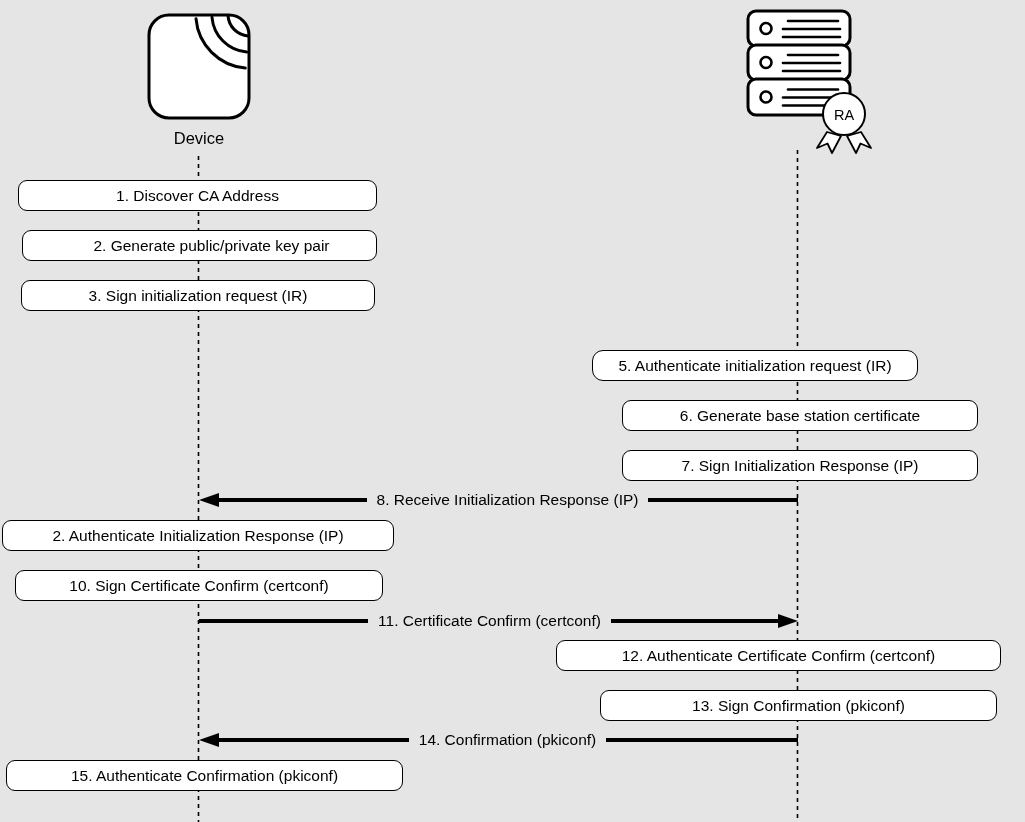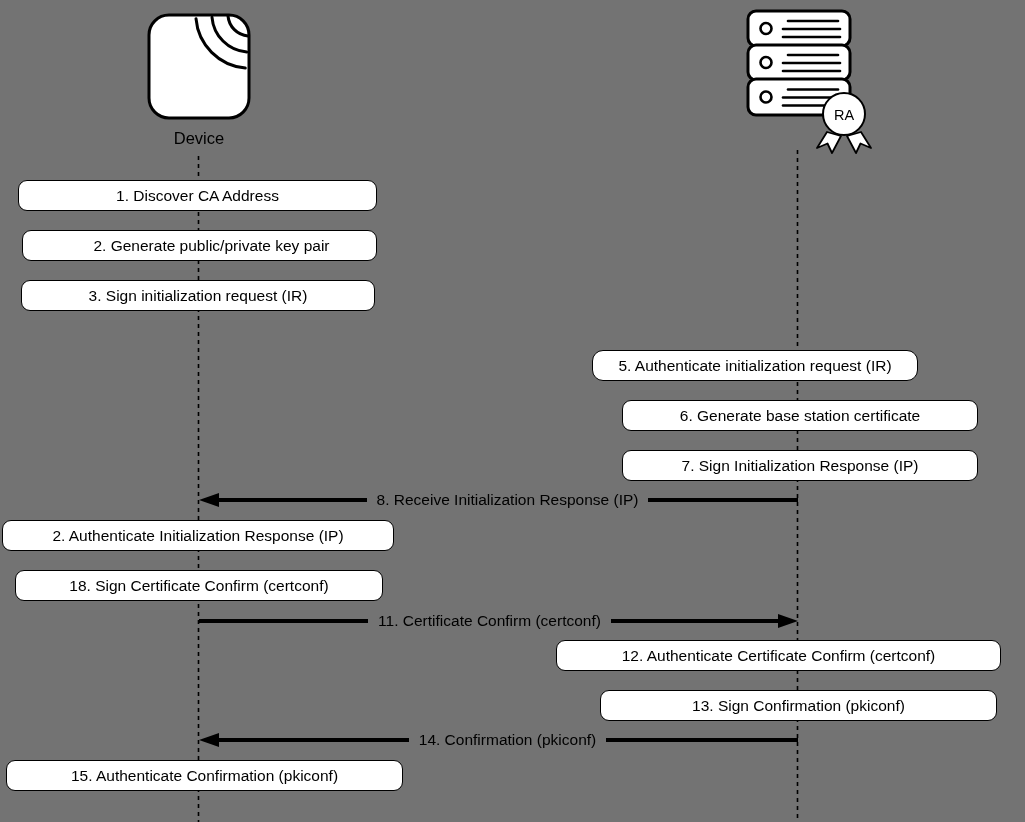--- a/index.html
+++ b/index.html
@@ -1,19 +1,19 @@
 <!DOCTYPE html>
 <html><head>
 <meta charset="utf-8">
 <style>
   html,body { margin:0; padding:0; background:#ffffff; }
   #canvas {
     position:relative;
     width:1025px; height:822px;
-    background:#737373;
+    background:#e5e5e5;
     font-family:"Liberation Sans", sans-serif;
     color:#000;
     overflow:hidden;
   }
   #bg-svg { position:absolute; left:0; top:0; z-index:0; }
   .actor-label {
     position:absolute;
     z-index:2;
     font-size:16.5px;
     text-align:center;
@@ -121,21 +121,21 @@
   <div class="stepbox" style="left:622px; top:450px; width:356px;">7. Sign Initialization Response (IP)</div>
 
   <div class="msg" style="top:490px;">
     <div class="head-left"></div>
     <div class="seg"></div>
     <div class="mlabel">8. Receive Initialization Response (IP)</div>
     <div class="seg"></div>
   </div>
 
   <div class="stepbox" style="left:2px;   top:520px; width:392px;">2. Authenticate Initialization Response (IP)</div>
-  <div class="stepbox" style="left:15px;  top:570px; width:368px;">18. Sign Certificate Confirm (certconf)</div>
+  <div class="stepbox" style="left:15px;  top:570px; width:368px;">10. Sign Certificate Confirm (certconf)</div>
 
   <div class="msg" style="top:611px;align-items:center;">
     <div class="seg"></div>
     <div class="mlabel">11. Certificate Confirm (certconf)</div>
     <div class="seg"></div>
     <div class="head-right"></div>
   </div>
 
   <div class="stepbox" style="left:556px; top:640px; width:445px;">12. Authenticate Certificate Confirm (certconf)</div>
   <div class="stepbox" style="left:600px; top:690px; width:397px;">13. Sign Confirmation (pkiconf)</div>

